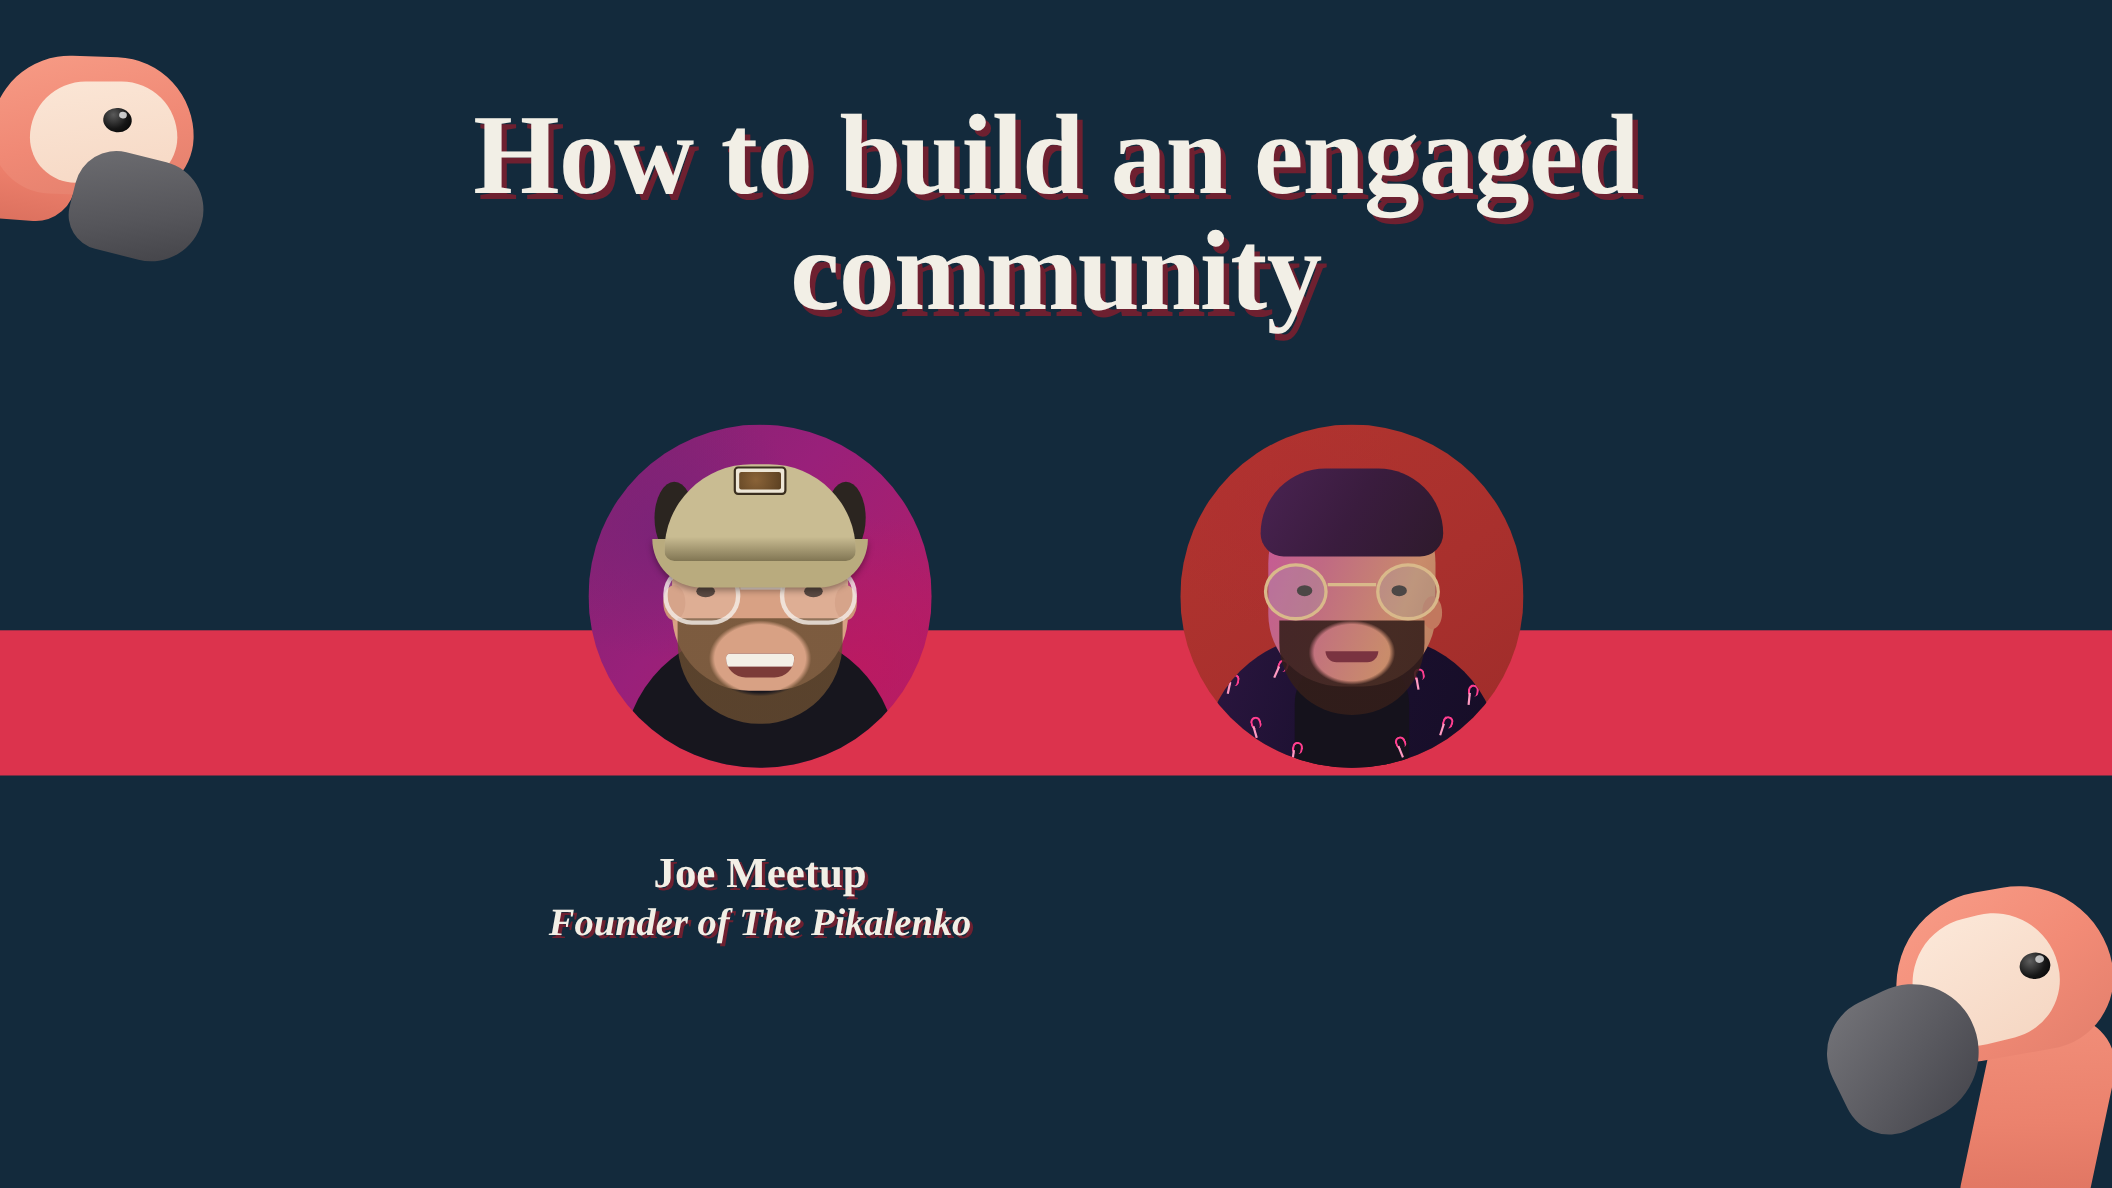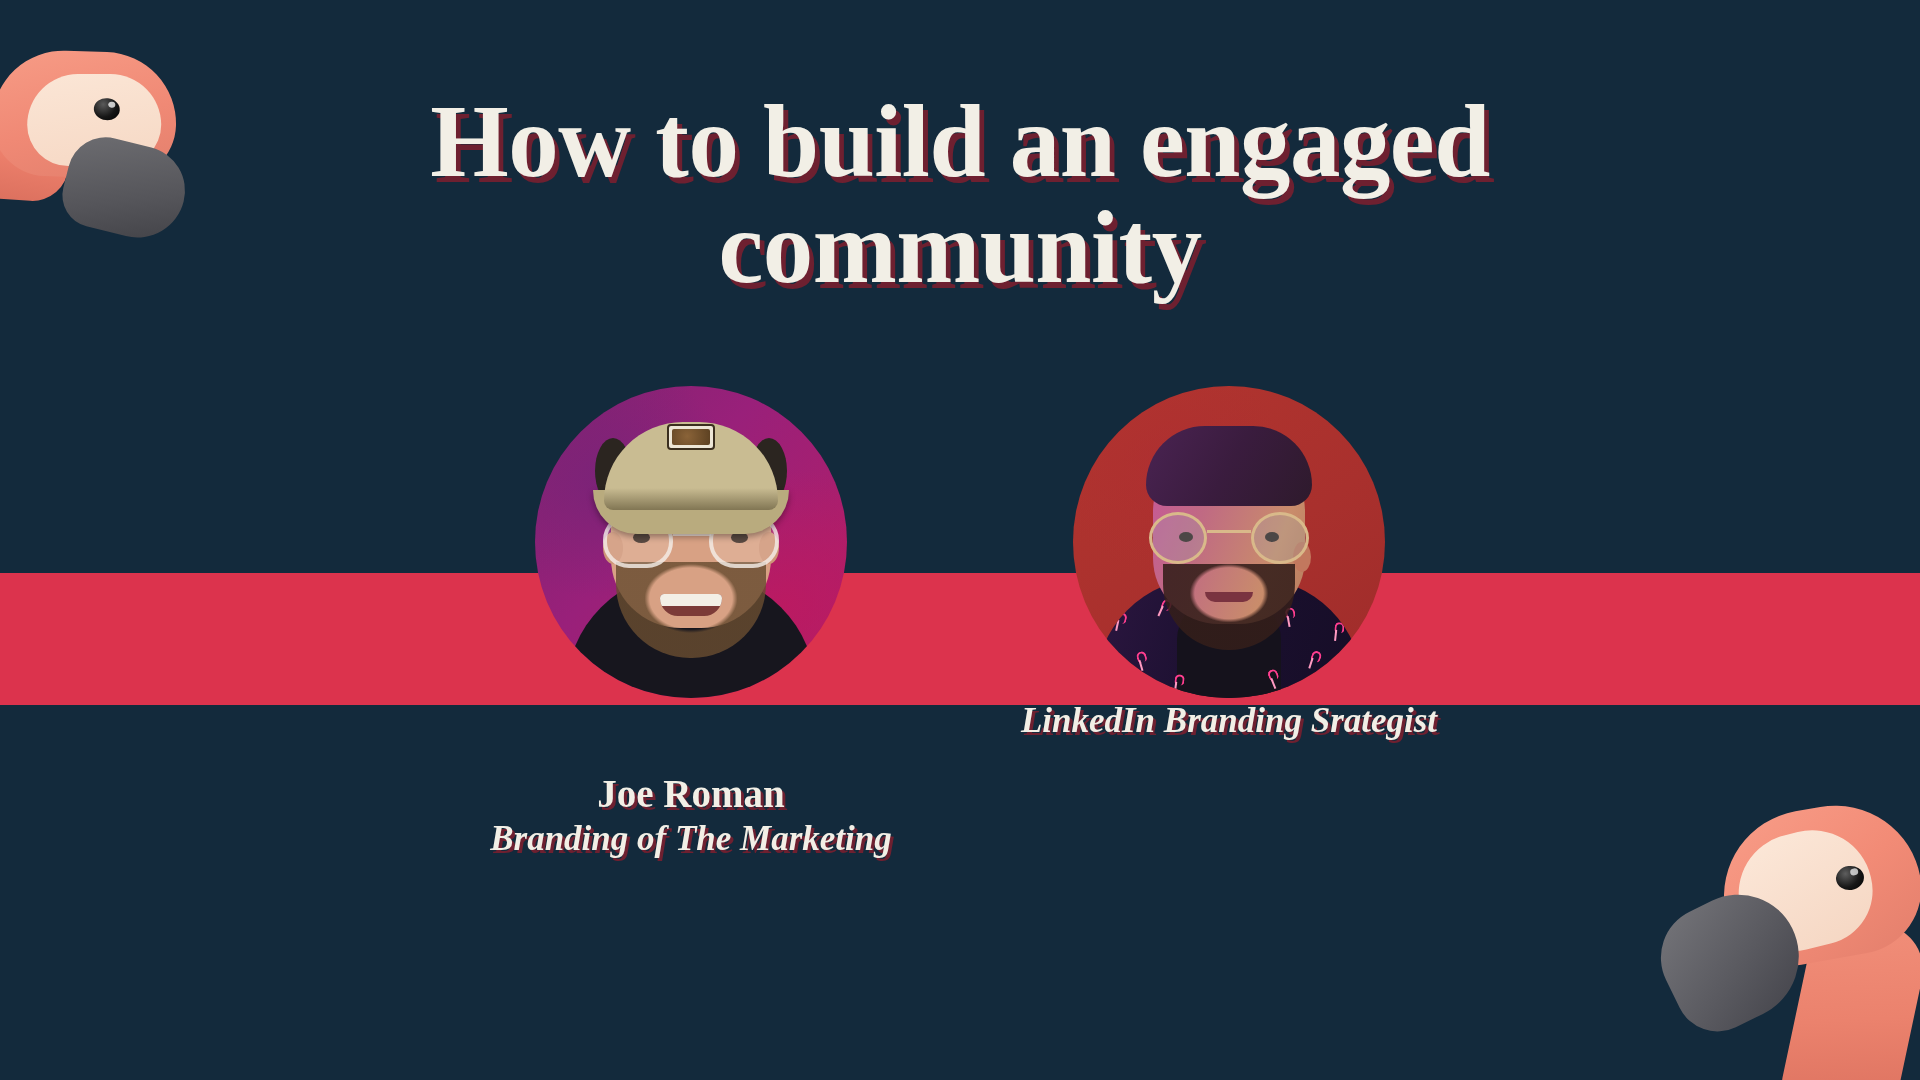--- a/index.html
+++ b/index.html
@@ -332,23 +332,23 @@
         <div class="joe-glasses">
           <div class="joe-lens l"></div>
           <div class="joe-lens r"></div>
           <div class="joe-bridge"></div>
         </div>
         <div class="joe-brim"></div>
         <div class="joe-cap">
           <div class="joe-cap-patch"></div>
         </div>
       </div>
-      <div class="avatar-name">Joe Roman</div>
+      <div class="avatar-name">Joe Meetup</div>
       <div class="avatar-role">
-        <div>Branding of The Marketing</div>
+        <div>Founder of The Pikalenko</div>
       </div>
     </div>
 
     <div class="speaker">
       <div class="avatar ph-roman">
         <div class="rm-shirt">
           <div class="rm-tee"></div>
           <div class="fl" style="left:18px;  top:34px;  transform:rotate(12deg);"></div>
           <div class="fl" style="left:40px;  top:74px;  transform:rotate(-16deg);"></div>
           <div class="fl" style="left:62px;  top:20px;  transform:rotate(24deg);"></div>
@@ -367,21 +367,20 @@
         <div class="rm-eye l"></div>
         <div class="rm-eye r"></div>
         <div class="rm-glasses">
           <div class="rm-lens l"></div>
           <div class="rm-lens r"></div>
           <div class="rm-bridge"></div>
         </div>
         <div class="rm-hair"></div>
       </div>
       <div class="avatar-role">
-        <div>LinkedIn Branding Srategist</div>
       </div>
     </div>
 
   </div>
 
   <div class="flamingo flamingo-tl">
     <div class="f-neck-tl"></div>
     <div class="f-head-tl"></div>
     <div class="f-cheek-tl"></div>
     <div class="f-beak-tl"></div>

